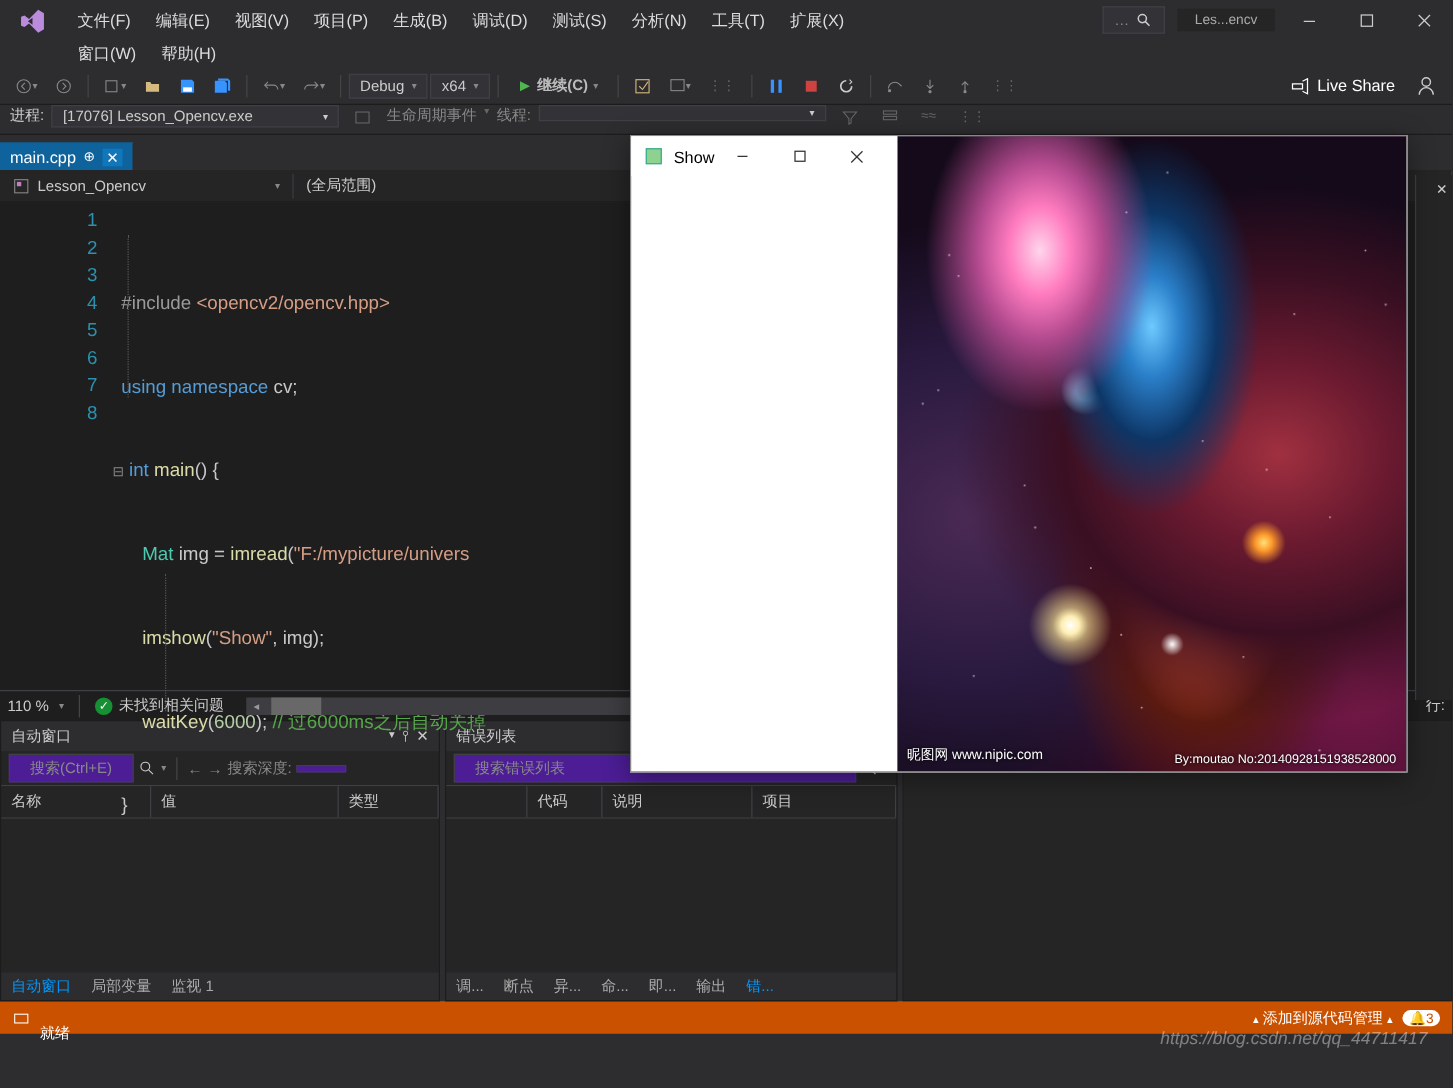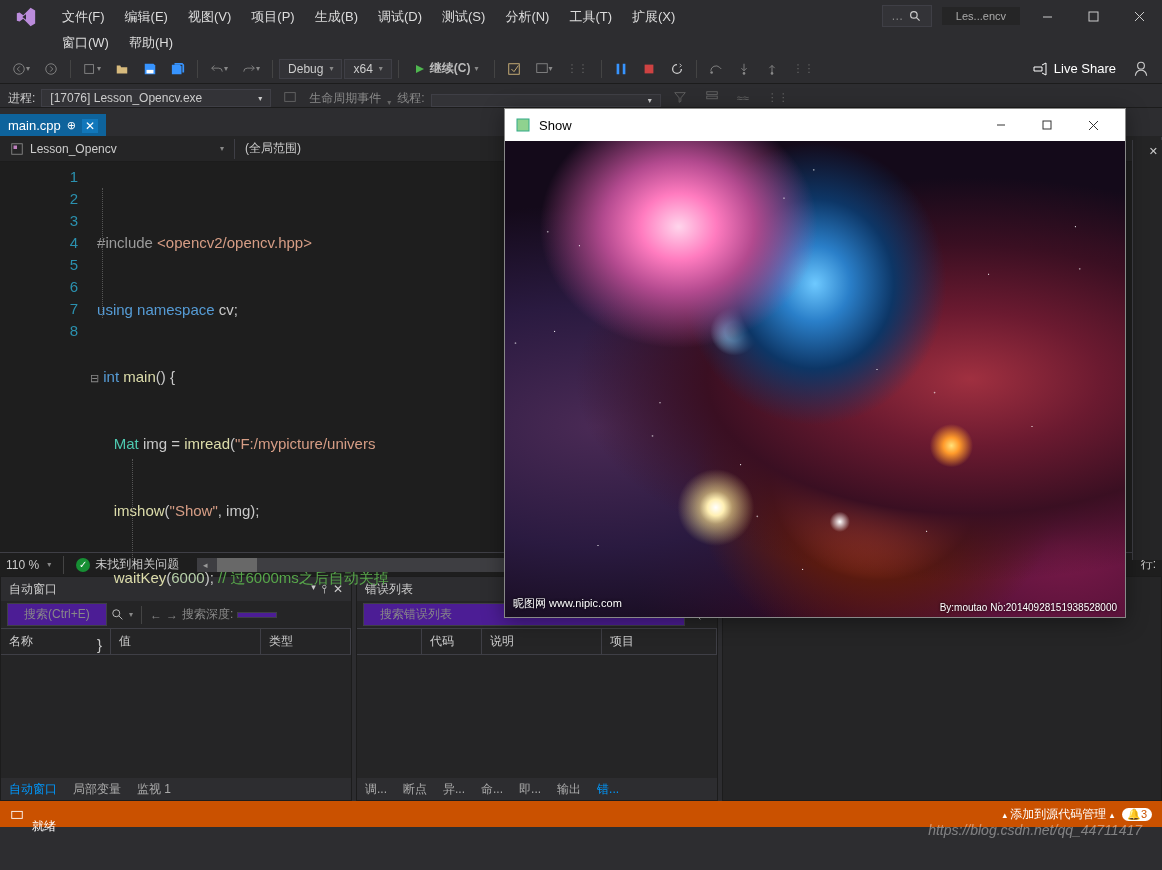--- a/index.html
+++ b/index.html
@@ -17,21 +17,21 @@
 
 
 .toolbar { background: #2d2d30; height: 30px; display: flex; align-items: center; padding: 0 6px; border-bottom: 1px solid #1c1c1c; gap: 2px; }
 .tool-btn { padding: 2px 5px; display: flex; align-items: center; color: #bbb; font-size: 11px; border: 1px solid transparent; }
 .tool-sep { width: 1px; height: 18px; background: #444; margin: 0 4px; }
 .tool-dropdown { background: #333337; border: 1px solid #3f3f46; padding: 2px 8px; color: #ccc; font-size: 12px; display: flex; align-items: center; gap: 6px; }
 .tool-dropdown .arrow { font-size: 8px; color: #888; }
 .live-share { color: #fff; padding: 0 8px; display: flex; align-items: center; gap: 6px; font-size: 13px; }
 
 
-.debugbar { background: #2d2d30; height: 24px; display: flex; align-items: flex-end; padding: 0 8px; border-bottom: 1px solid #1c1c1c; font-size: 12px; gap: 6px; }
+.debugbar { background: #2d2d30; height: 24px; display: flex; align-items: flex-start; padding: 0 8px; border-bottom: 1px solid #1c1c1c; font-size: 12px; gap: 6px; }
 .debug-dropdown { background: #333337; border: 1px solid #3f3f46; padding: 1px 8px; color: #ccc; display: flex; align-items: center; gap: 6px; }
 
 
 .tabstrip { background: #2d2d30; height: 28px; display: flex; align-items: flex-end; padding-top: 8px; }
 .doc-tab { background: #0e639c; color: #fff; padding: 3px 8px; display: flex; align-items: center; gap: 6px; font-size: 13px; border-top: 1px solid #0e639c;}
 .doc-tab .pin { font-size: 11px; }
 .doc-tab .close { font-size: 12px; background:#1177bb; padding:0 3px; }
 
 
 .navbar { background: #252526; height: 26px; display: flex; align-items: center; border-bottom: 1px solid #1c1c1c; }
@@ -73,21 +73,21 @@
 
 .bottom-tabs { display: flex; background: #2d2d30; height: 22px; align-items: center; }
 .btab { padding: 2px 8px; color: #aaa; font-size: 12px; }
 .btab.active { color: #0097fb; }
 
 
 .statusbar { background: #ca5100; height: 26px; display: flex; align-items: center; padding: 0 10px; color: #fff; font-size: 12px; }
 .statusbar .sp { margin-left: auto; display:flex; align-items:center; gap:8px; }
 
 
-.popup { position: absolute; left: 504px; top: 108px; width: 622px; height: 510px; background: #fff; border: 1px solid #888; box-shadow: 0 4px 20px rgba(0,0,0,.4); display: flex; flex-direction: column; }
+.popup { position: absolute; left: 504px; top: 108px; width: 622px; height: 510px; background: #fff; border: 1px solid #888; box-shadow: 0 4px 20px rgba(0,0,0,.4); display: flex; flex-direction: row; }
 .popup-title { height: 32px; background: #fff; display: flex; align-items: center; padding: 0 10px; color: #000; font-size: 13px; }
 .popup-title .sp { margin-left: auto; display: flex; gap: 2px; }
 .popup-title .wb { width: 44px; height: 28px; display: flex; align-items: center; justify-content: center; color: #333; }
 .popup-body { flex:1; background: radial-gradient(ellipse at 28% 18%, #ffd5ec 0%, #ff7bbf 6%, #b34a8f 12%, transparent 22%),
   radial-gradient(ellipse at 50% 30%, #6ec9ff 0%, #2a7fc9 8%, #0d3666 18%, transparent 30%),
   radial-gradient(circle at 34% 77%, #fff 0%, #ffefb3 1.5%, rgba(255,235,150,.6) 3%, transparent 7%),
   radial-gradient(circle at 37% 40%, #fff 0%, #cde6ff 2%, transparent 5%),
   radial-gradient(circle at 72% 64%, #ffe27a 0%, #ff9a2b 1.5%, transparent 4%),
   radial-gradient(circle at 54% 80%, #fff 0%, transparent 2%),
   radial-gradient(ellipse at 75% 50%, #a03040 0%, #6b1a30 20%, #3a0f22 40%, transparent 60%),
@@ -438,21 +438,21 @@
           <line x1="9" y1="9" x2="13" y2="13" stroke="#ccc"></line>
         </svg>
       <span style="font-size:8px;color:#888;">▾</span>
       <span class="tool-sep"></span>
       <span style="color:#888;">←</span>
       <span style="color:#888;">→</span>
       <span style="color:#888;">搜索深度:</span>
       <div class="search-input" style="width:40px;"></div>
     </div>
     <div class="table-head">
-      <div class="th" style="width:110px;">名称</div>
+      <div class="th" style="width:120px;">名称</div>
       <div class="th" style="width:150px;">值</div>
       <div class="th" style="flex:1;">类型</div>
     </div>
     <div class="panel-body"></div>
     <div class="bottom-tabs">
       <div class="btab active">自动窗口</div>
       <div class="btab">局部变量</div>
       <div class="btab">监视 1</div>
     </div>
   </div>

